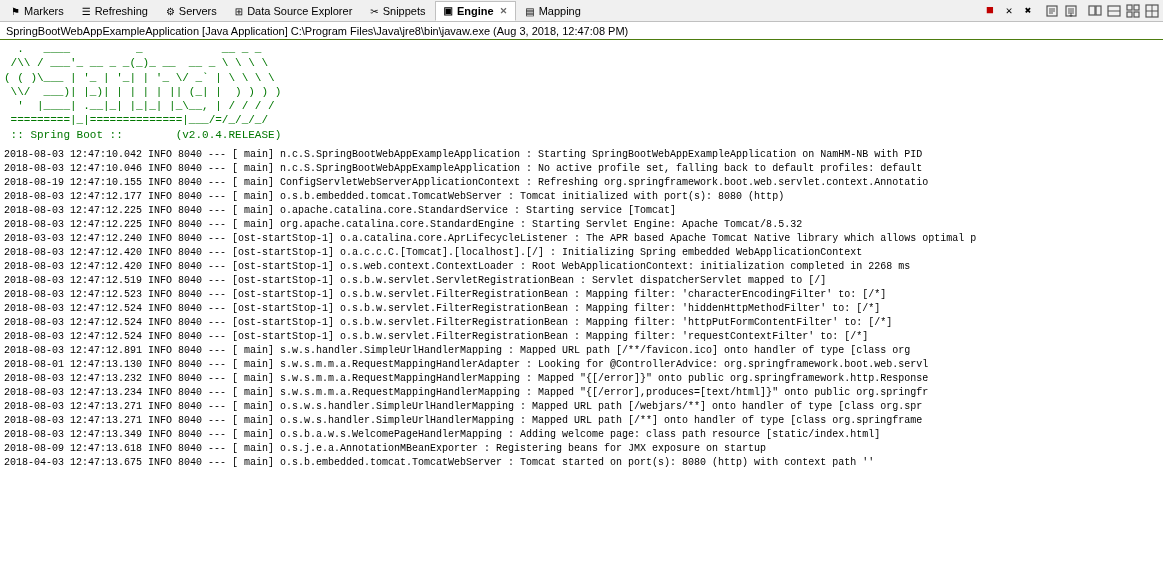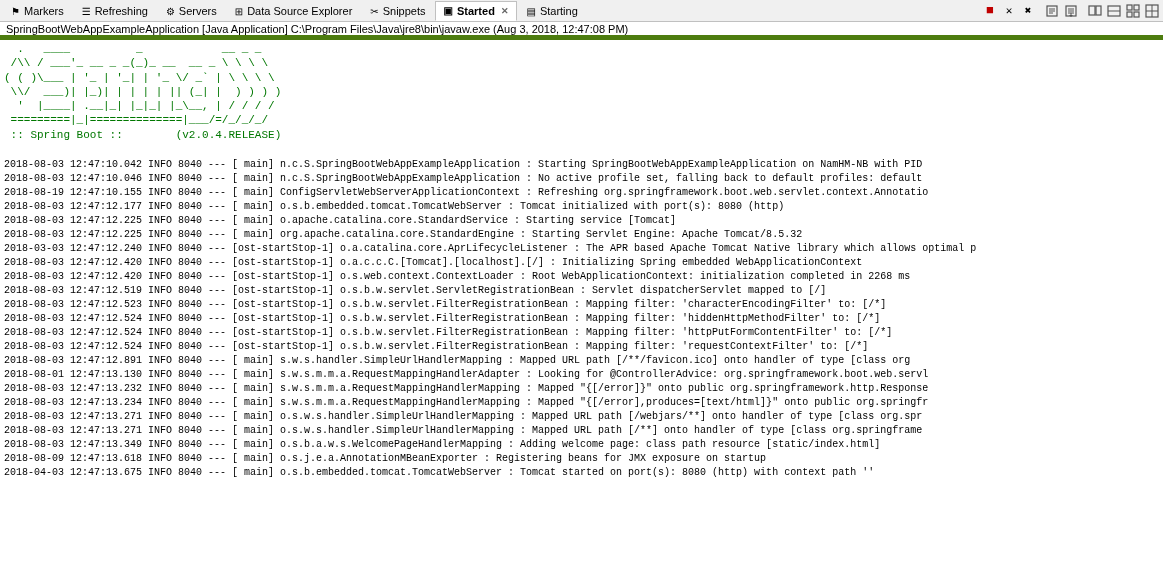--- a/index.html
+++ b/index.html
@@ -75,42 +75,42 @@
     .toolbar-btn.red-sq { color: #c00000; font-size: 13px; }
     .toolbar-btn svg { width: 14px; height: 14px; }
 
     
     .title-bar {
       background: #ffffff;
       padding: 2px 6px;
       font-family: Segoe UI, Arial, sans-serif;
       font-size: 11px;
       color: #000;
-      border-bottom: 5px solid #4d7c0f;
+      border-bottom: 1px solid #4d7c0f;
       flex-shrink: 0;
       height: 18px;
       display: flex;
       align-items: center;
     }
 
     
     .console-area {
       flex: 1;
       background: #ffffff;
       overflow: auto;
       padding: 2px 4px;
     }
 
     .spring-logo {
       font-family: 'Courier New', Courier, monospace;
       font-size: 11px;
       color: #007700;
       line-height: 1.3;
       white-space: pre;
-      margin-bottom: 16px;
+      margin-bottom: 6px;
     }
 
     .log-line {
       white-space: nowrap;
       font-size: 10px;
       font-family: 'Courier New', Courier, monospace;
       line-height: 1.4;
       color: #000000;
     }
 
@@ -138,26 +138,26 @@
   <div class="tab">
     <span class="tab-icon">⊞</span>
     <span>Data Source Explorer</span>
   </div>
   <div class="tab">
     <span class="tab-icon">✂</span>
     <span>Snippets</span>
   </div>
   <div class="tab active">
     <span class="tab-icon">▣</span>
-    <span>Started</span>
+    <span>Engine</span>
     <span class="tab-close">✕</span>
   </div>
   <div class="tab">
     <span class="tab-icon">▤</span>
-    <span>Starting</span>
+    <span>Mapping</span>
   </div>
 
   <div class="tab-bar-right">
     <div class="toolbar-btn red-sq" title="Terminate">■</div>
     <div class="toolbar-btn" title="Disconnect">✕</div>
     <div class="toolbar-btn" title="Remove all terminated">✖</div>
     <div class="toolbar-btn" style="width:4px;"></div>
     <div class="toolbar-btn" title="Clear Console">
       <svg viewBox="0 0 14 14">
         <rect x="2" y="2" width="10" height="10" fill="none" stroke="#555" stroke-width="1.2"></rect>

